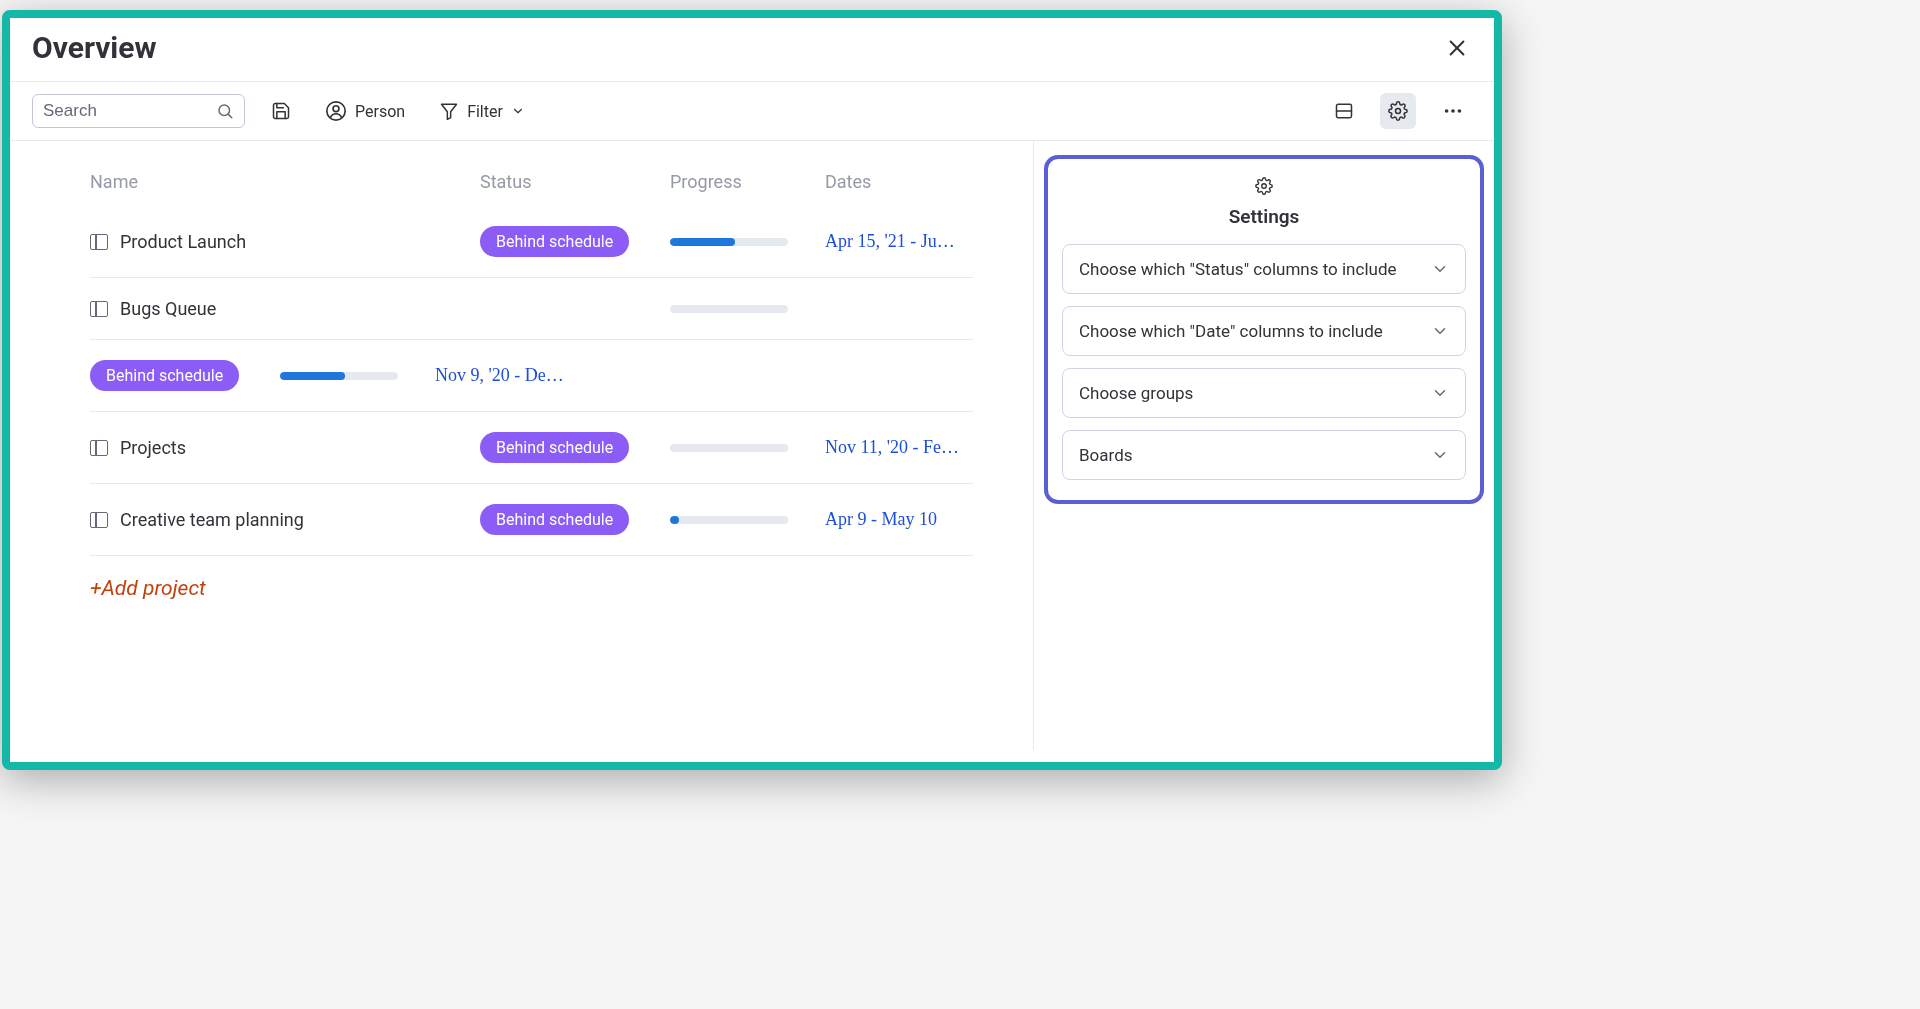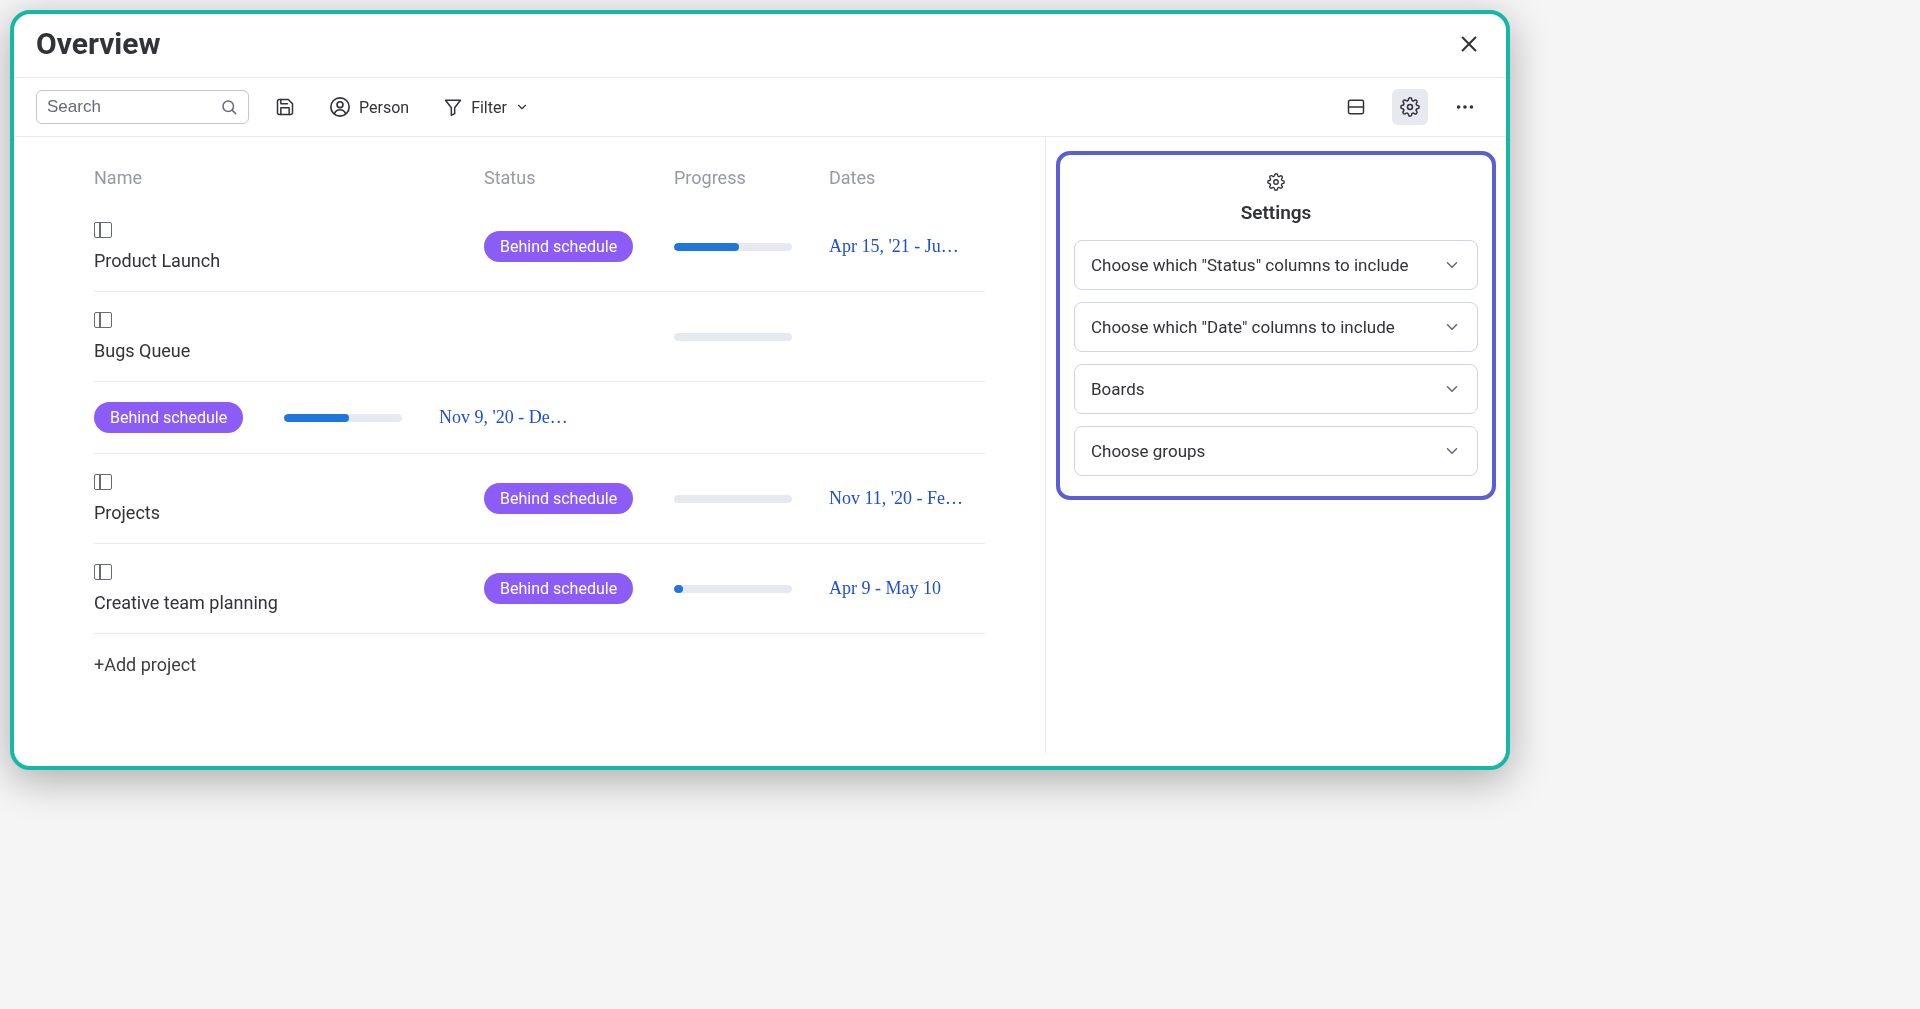--- a/index.html
+++ b/index.html
@@ -10,26 +10,26 @@
       height: 1009px;
       display: flex;
       align-items: flex-start;
       justify-content: flex-start;
       padding: 0;
     }
     .window {
       width: 1500px;
       height: 760px;
       background: #fff;
-      border-radius: 20px;
-      border: 4px solid #14b8a6;
+      border-radius: 8px;
+      border: 8px solid #14b8a6;
       position: relative;
       overflow: hidden;
       box-shadow: 0 10px 40px rgba(0,0,0,0.3);
-      margin: 10px 0 0 10px;
+      margin: 10px 0 0 2px;
     }
     .titlebar {
       display: flex;
       align-items: center;
       justify-content: space-between;
       padding: 12px 22px 16px 22px;
       border-bottom: 1px solid #e6e9ef;
     }
     .title {
       font-size: 30px;
@@ -108,22 +108,22 @@
     .row {
       display: flex;
       align-items: center;
       padding: 20px 0;
       border-bottom: 1px solid #e6e9ef;
       font-size: 18px;
       color: #323338;
     }
     .row .col-name {
       display: flex;
+      align-items: center;
       gap: 12px;
-      flex-direction: column;
     }
     .board-icon {
       width: 18px;
       height: 16px;
       border: 1.6px solid #676879;
       border-radius: 2px;
       position: relative;
       flex-shrink: 0;
     }
     .board-icon::before {
@@ -160,23 +160,24 @@
     .col-dates-txt {
       color: #1d4ed8;
       white-space: nowrap;
       overflow: hidden;
       text-overflow: ellipsis;
       max-width: 135px;
       font-family: Liberation Serif, serif;
     }
     .add-project {
       padding: 20px 0;
-      font-size: 18px;
-      color: #404040;
+      font-size: 21px;
+      color: #c2410c;
       cursor: pointer;
+      font-style: italic;
     }
     .side-panel {
       width: 460px;
       padding: 14px 10px;
     }
     .settings-box {
       border: 4px solid #5b5fd6;
       border-radius: 14px;
       padding: 18px 14px 20px 14px;
     }
@@ -384,29 +385,29 @@
                 <polyline points="6 9 12 15 18 9"></polyline>
               </svg>
             </div>
             <div class="settings-item">
               <span>Choose which "Date" columns to include</span>
               <svg width="18" height="18" viewBox="0 0 24 24" fill="none" stroke="#676879" stroke-width="2" stroke-linecap="round" stroke-linejoin="round">
                 <polyline points="6 9 12 15 18 9"></polyline>
               </svg>
             </div>
             <div class="settings-item">
+              <span>Choose groups</span>
+              <svg width="18" height="18" viewBox="0 0 24 24" fill="none" stroke="#676879" stroke-width="2" stroke-linecap="round" stroke-linejoin="round">
+                <polyline points="6 9 12 15 18 9"></polyline>
+              </svg>
+            </div>
+            <div class="settings-item">
               <span>Boards</span>
               <svg width="18" height="18" viewBox="0 0 24 24" fill="none" stroke="#676879" stroke-width="2" stroke-linecap="round" stroke-linejoin="round">
                 <polyline points="6 9 12 15 18 9"></polyline>
               </svg>
             </div>
-            <div class="settings-item">
-              <span>Choose groups</span>
-              <svg width="18" height="18" viewBox="0 0 24 24" fill="none" stroke="#676879" stroke-width="2" stroke-linecap="round" stroke-linejoin="round">
-                <polyline points="6 9 12 15 18 9"></polyline>
-              </svg>
-            </div>
           </div>
       </div>
     </div>
   </div>
 
 </div>
 
 </body></html>

